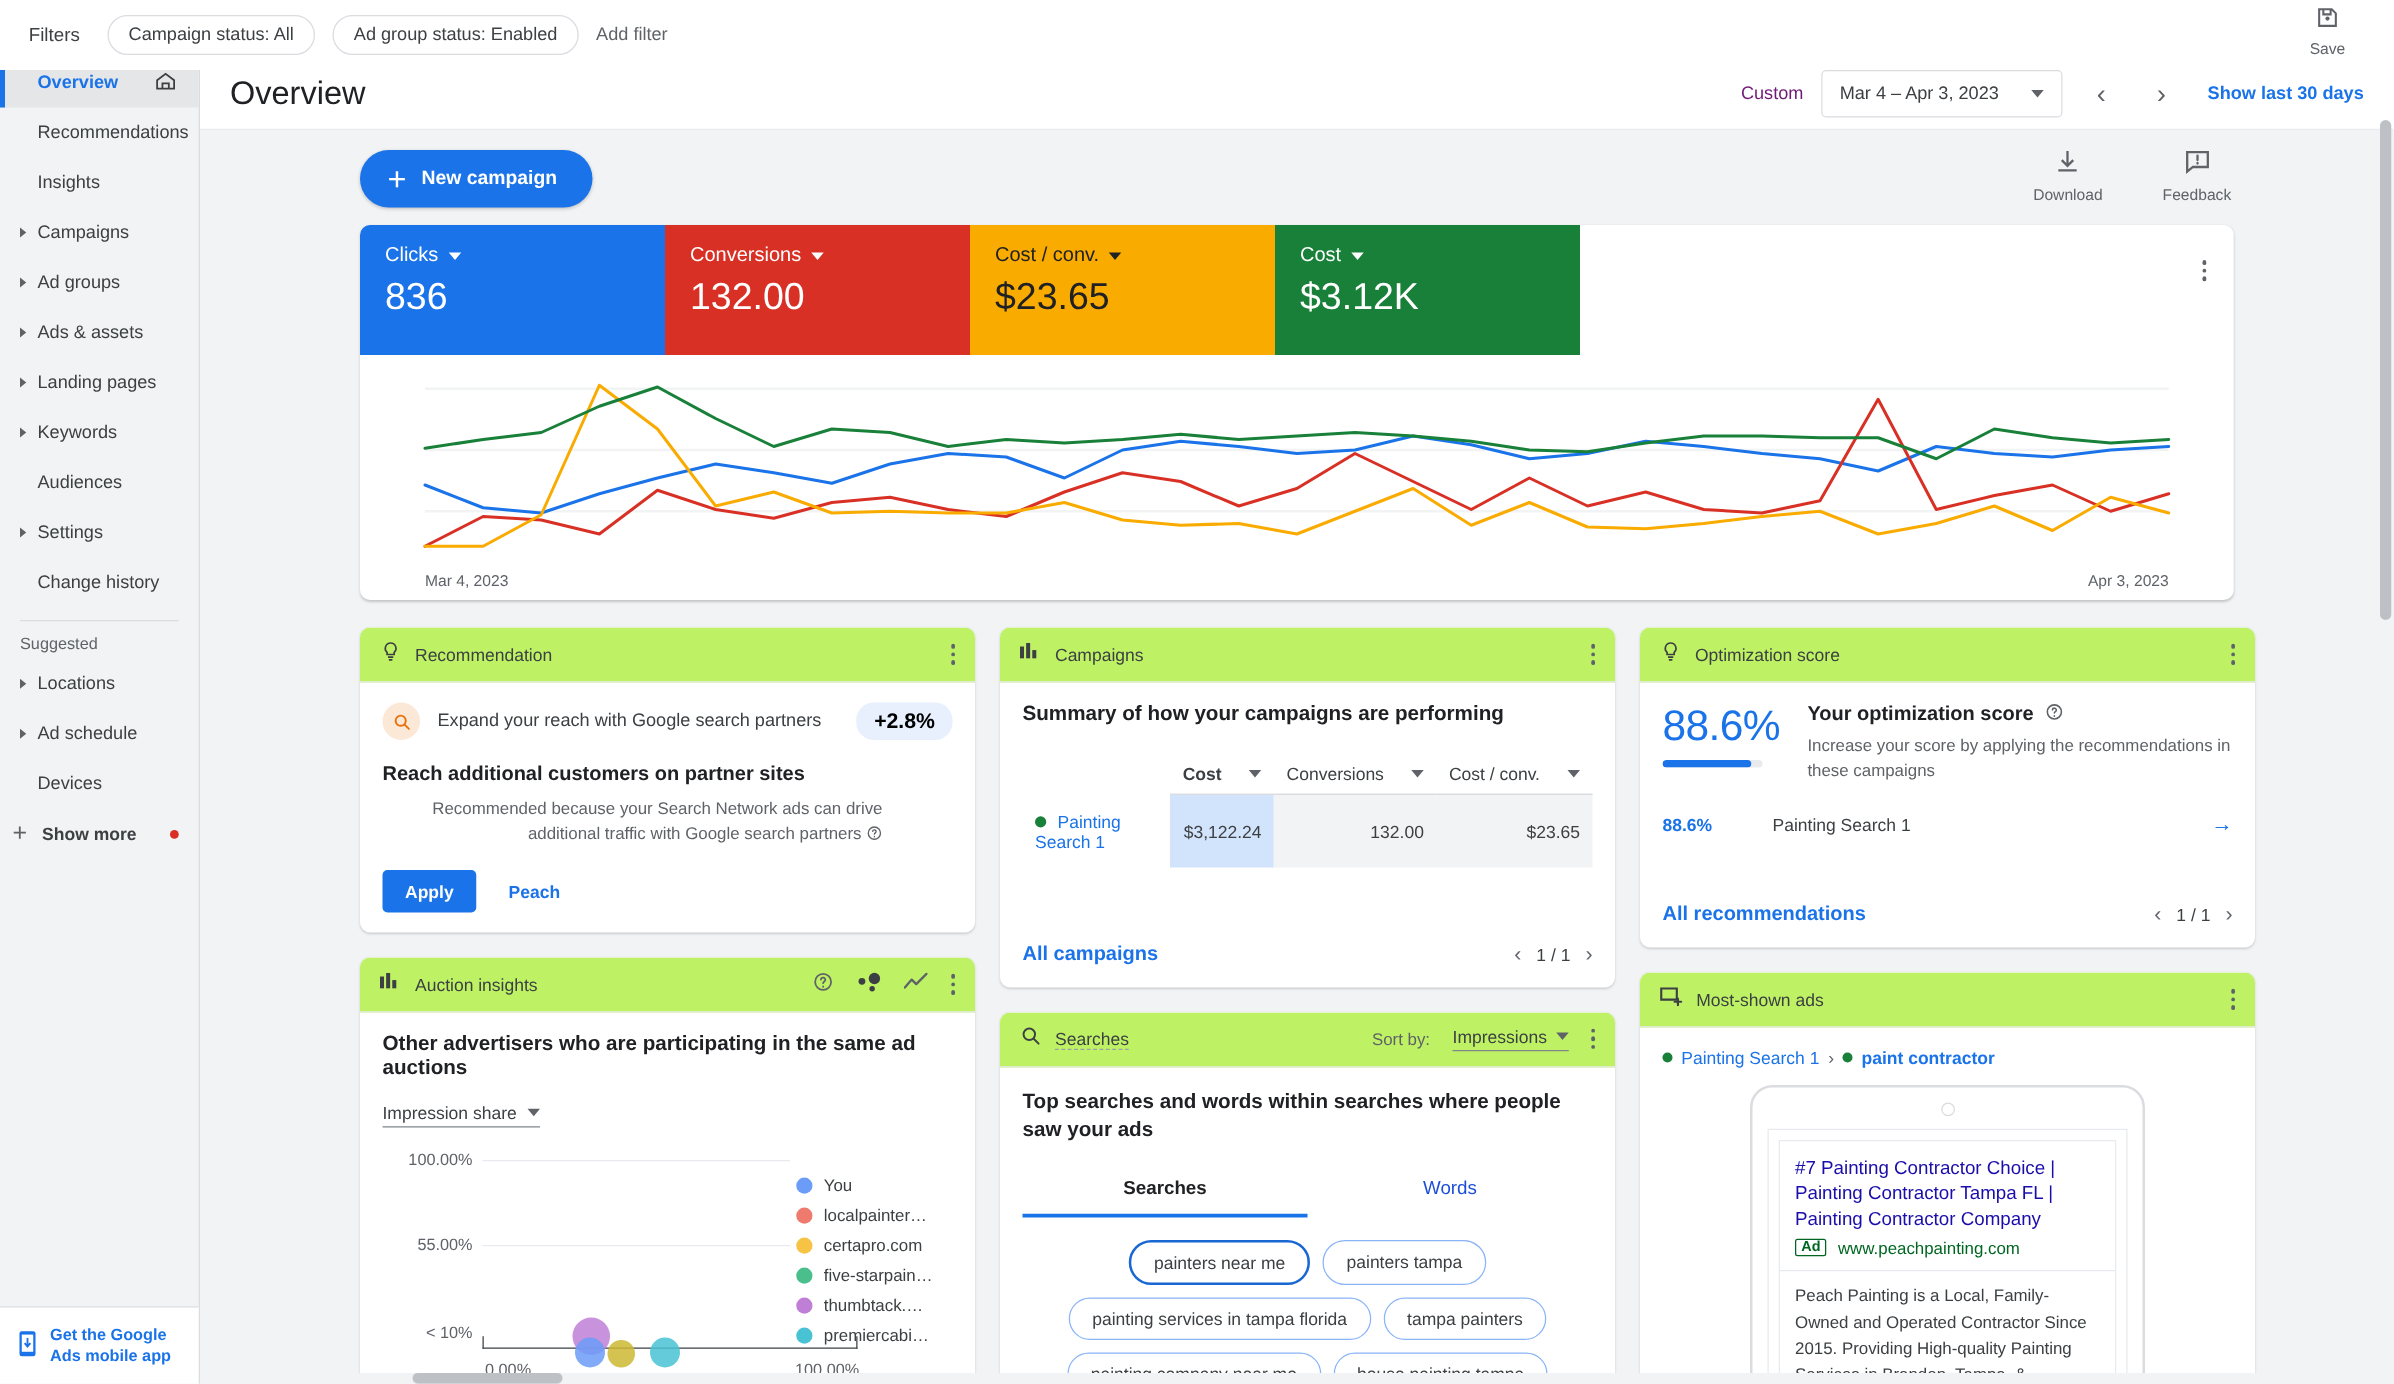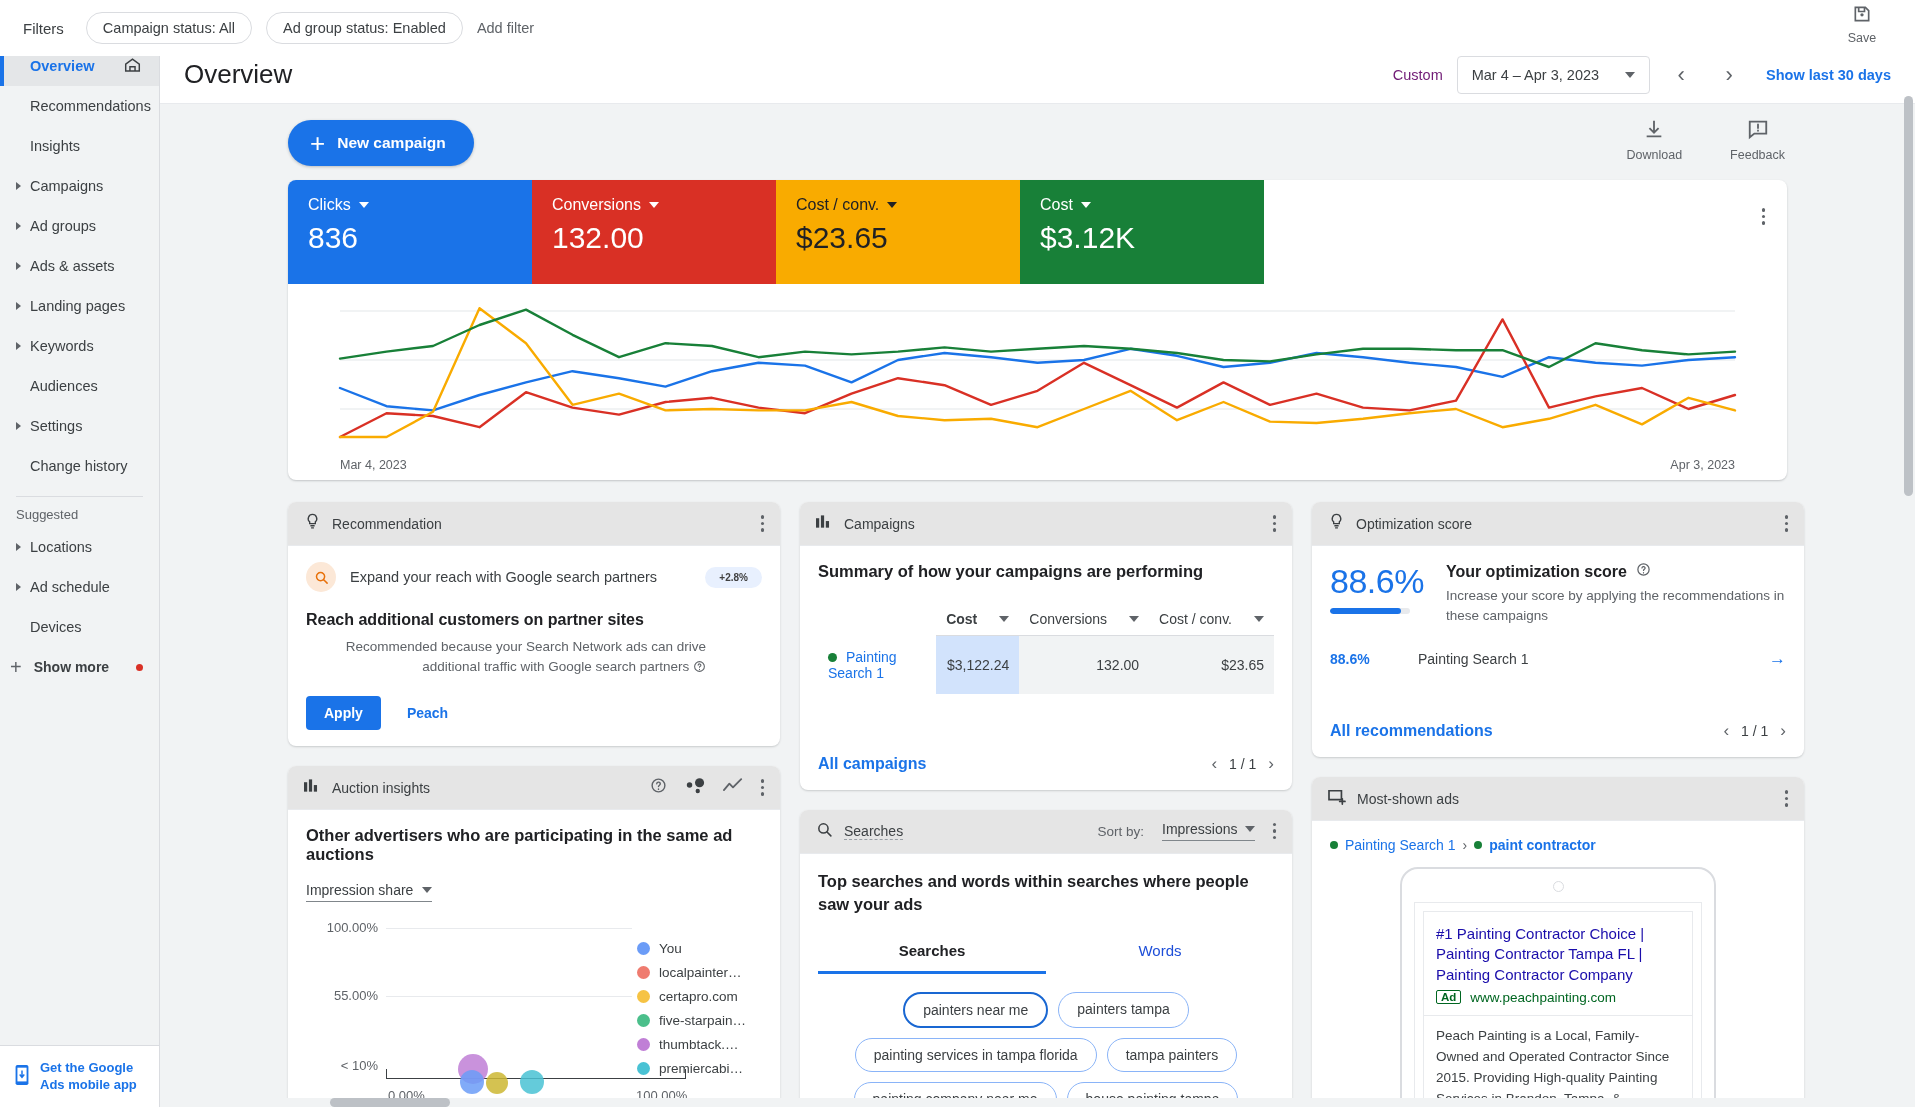--- a/index.html
+++ b/index.html
@@ -125,32 +125,32 @@
                  display:flex; justify-content:space-between; padding:0 52px;
                  font-size:12.5px; color:#5f6368; }
 
   
   .grid { display:grid; grid-template-columns: 492px 492px 492px;
           gap: 20px; margin: 22px 128px 0 128px; align-items:start; }
   .col { display:flex; flex-direction:column; gap:20px; }
   .card2 { background:#fff; border-radius:8px; box-shadow:0 1px 2px rgba(60,64,67,.22);
            overflow:hidden; }
   .card2-head {
-    height:44px; background:#e5e5e5; border-bottom:1px solid #e8eaed;
+    height:44px; background:#bef264; border-bottom:1px solid #e8eaed;
     display:flex; align-items:center; padding:0 16px; gap:11px;
   }
   .card2-title { font-size:14px; color:#3c4043; }
   .card2-head .right { margin-left:auto; display:flex; align-items:center; gap:18px; }
   .card2-body { padding: 16px 18px 16px 18px; }
 
   .rec-row { display:flex; align-items:center; gap:14px; }
   .rec-circle { width:30px;height:30px;border-radius:50%;background:#fce8d7;
                 display:flex;align-items:center;justify-content:center;flex:none; }
   .rec-text { font-size:14.5px; color:#3c4043; }
-  .rec-badge { margin-left:auto; background:#e8f0fe; color:#404040; font-size:10px;
+  .rec-badge { margin-left:auto; background:#e8f0fe; color:#000000; font-size:17px;
                border-radius:14px; padding:5px 14px; font-weight:bold; }
   .rec-h { font-size:16px; font-weight:bold; color:#202124; margin-top:19px; }
   .rec-p { font-size:13.5px; color:#5f6368; margin-top:8px; line-height:1.45; max-width:400px;text-align:right;}
   .rec-actions { display:flex; align-items:center; gap:26px; margin-top:20px; }
   .btn-primary { background:#1a73e8; color:#fff; border:none; border-radius:4px;
                  padding:9px 18px; font-size:14px; font-weight:bold; cursor:pointer;
                  font-family:inherit; }
   .btn-text { color:#1a73e8; font-size:14px; font-weight:bold; cursor:pointer; }
 
   .camp-h { font-size:16.5px; font-weight:bold; color:#202124; }
@@ -762,21 +762,21 @@
               <span class="dot"></span>
               <span class="l1">Painting Search 1</span>
               <span class="sep">›</span>
               <span class="dot"></span>
               <b>paint contractor</b>
             </div>
             <div class="phone">
               <div class="notch"></div>
               <div class="ad-inner">
                 <div class="ad-card">
-                  <div class="ad-title">#1 Painting Contractor Choice | Painting Contractor Tampa FL | Painting Contractor Company</div>
+                  <div class="ad-title">#7 Painting Contractor Choice | Painting Contractor Tampa FL | Painting Contractor Company</div>
                   <div class="ad-url-row">
                     <span class="ad-badge">Ad</span>
                     <span class="ad-url">www.peachpainting.com</span>
                   </div>
                   <div class="ad-divider"></div>
                   <div class="ad-desc">Peach Painting is a Local, Family-Owned and Operated Contractor Since 2015. Providing High-quality Painting Services in Brandon, Tampa, &amp;</div>
                 </div>
               </div>
             </div>
           </div>

